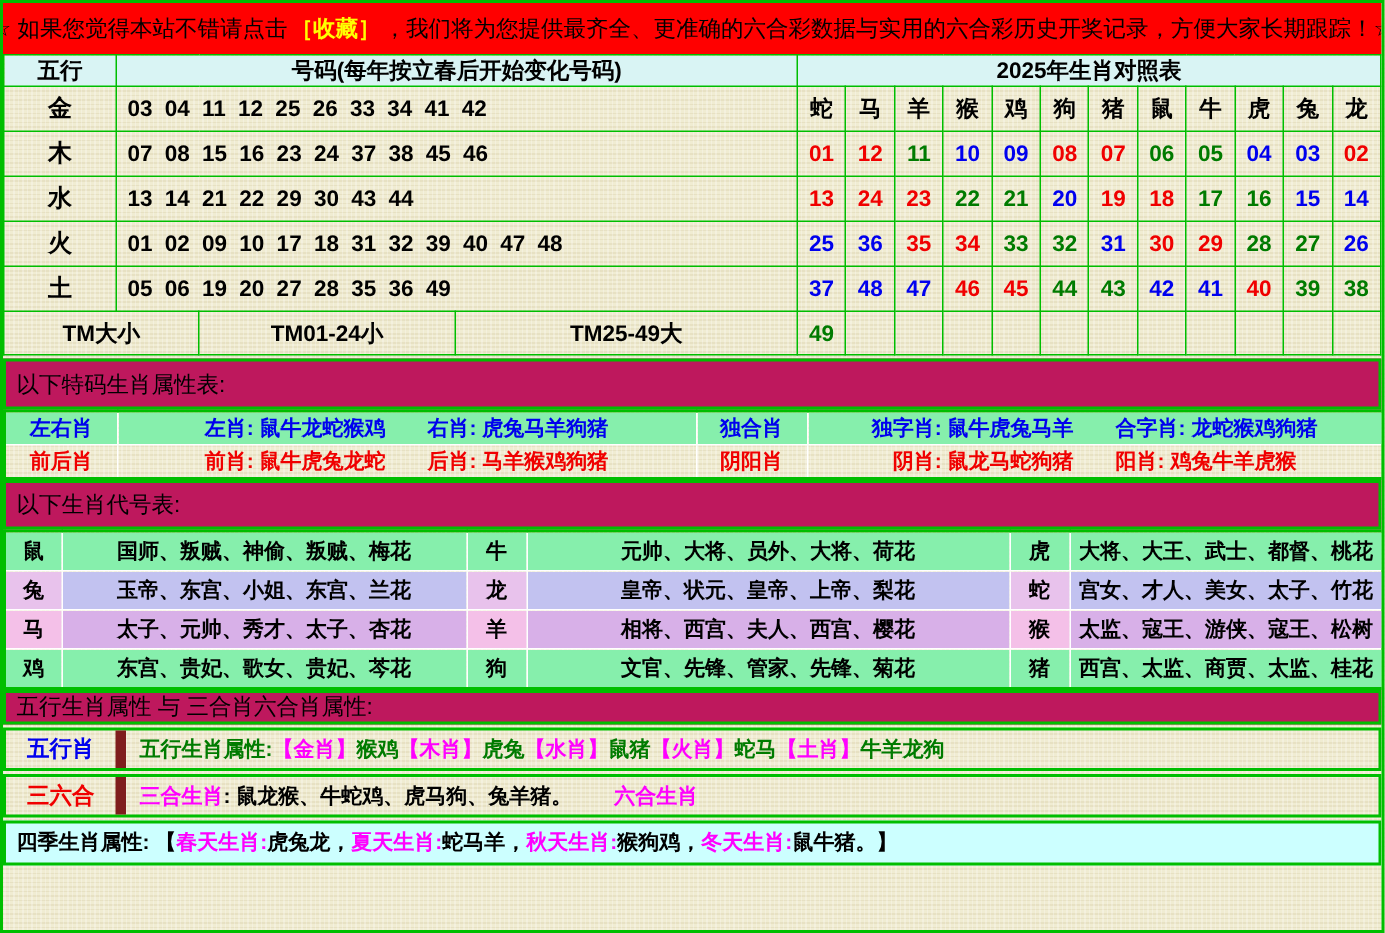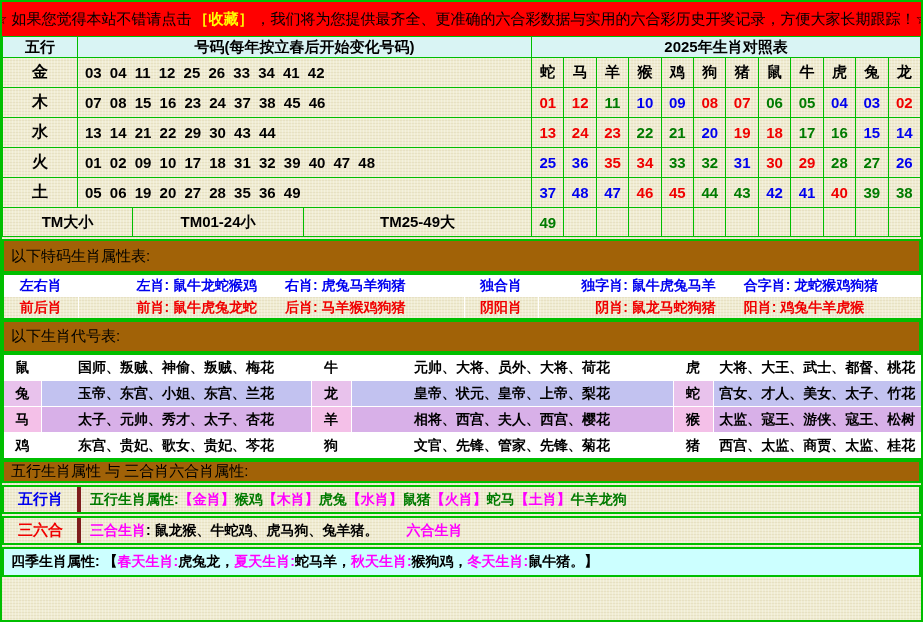--- a/index.html
+++ b/index.html
@@ -26,45 +26,45 @@
   .main td{border:1px solid #00BE00;text-align:center;font-weight:bold;padding:0;overflow:hidden;white-space:nowrap}
   .main tr.hdr{height:21px;background:#D9F4F4;font-size:15px}
   .main tr.r-el{height:30px}
   .main tr.r-tm{height:29px}
   .el-label{font-size:16px}
   .el-nums{text-align:left !important;padding-left:7px !important;font-size:15px;word-spacing:4px}
   .z-name{font-size:15px}
   .z-num,.tm-cell{font-size:15px}
 
   
-  .ctitle{border:2px solid #00BE00;background:#a16207;display:flex;align-items:center;
+  .ctitle{border:2px solid #00BE00;background:#be185d;display:flex;align-items:center;
     padding-left:7px;font-size:15px;box-sizing:border-box}
   #ct1{height:34px;margin-top:2px}
   #ct2{height:33px}
   #ct3{height:23px}
 
   
   .attr{border:2px solid #00BE00}
   .attr td{border:1px solid #FFFFFF;font-weight:bold;font-size:14px;text-align:center;
     height:21px;padding:0;overflow:hidden;white-space:nowrap}
-  .bg-pink{background:#ffffff}
+  .bg-pink{background:#86efac}
   .bg-beige{background:transparent}
 
   
   .code{border:2px solid #00BE00}
   .code td{border:1px solid #FFFFFF;font-weight:bold;font-size:14px;text-align:center;
     height:25px;padding:0;overflow:hidden;white-space:nowrap}
   .bg-lav{background:#C2C2F0}
   .bg-vio{background:#D8B0E8}
   .bg-lav td.k-lab{background:#E8C2EC}
   .bg-vio td.k-lab{background:#F4C0E8}
 
   
   .wbox{display:flex;border:2px solid #00BE00;height:29px;box-sizing:border-box;margin-top:2px;align-items:stretch}
-  .wbox .wlab{width:73px;flex:none;border-right:4px solid #7f1d1d;display:flex;align-items:center;
+  .wbox .wlab{width:73px;flex:none;border-right:7px solid #7f1d1d;display:flex;align-items:center;
     justify-content:center;font-weight:bold;font-size:15px}
   .wbox .wcontent{flex:1;display:flex;align-items:center;padding-left:9px;font-weight:bold;
     font-size:14px;white-space:nowrap;overflow:hidden}
 
   
   .seasons{border:2px solid #00BE00;background:#CCFFFF;height:30px;box-sizing:border-box;margin-top:2px;
     display:flex;align-items:center;padding-left:7px;font-weight:bold;font-size:14px;white-space:nowrap;overflow:hidden}
 </style>
 </head>
 <body>

